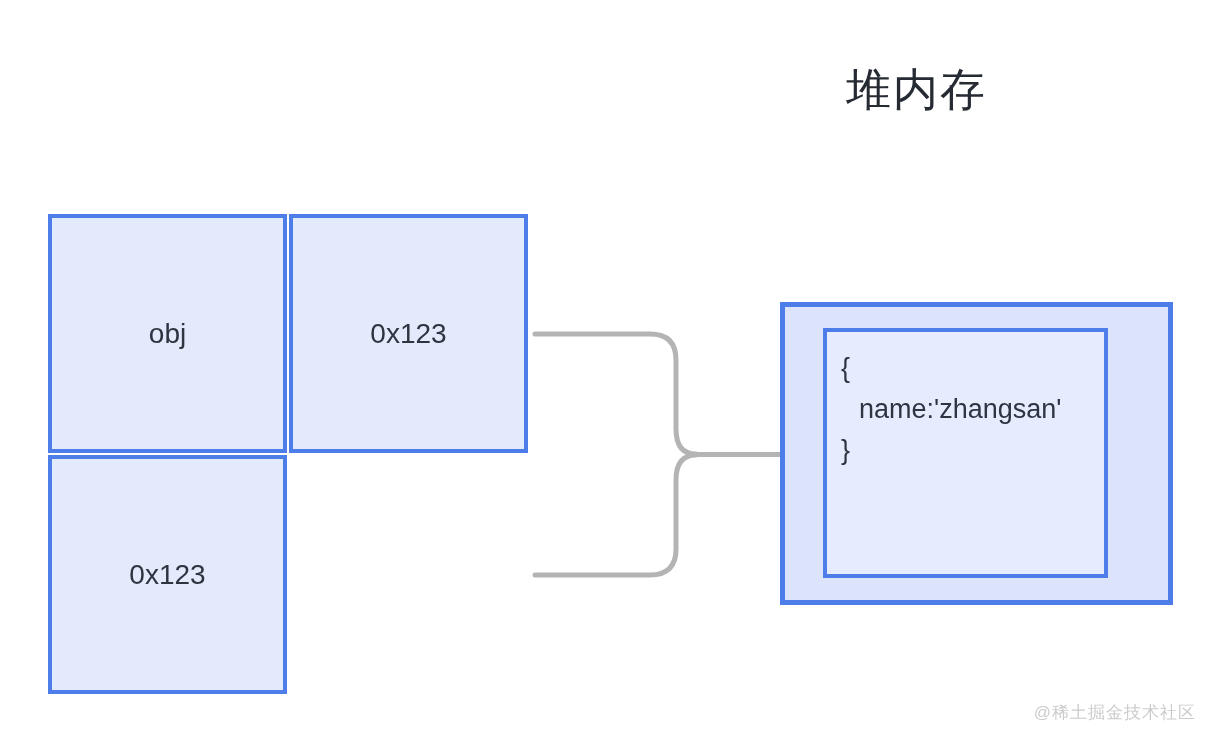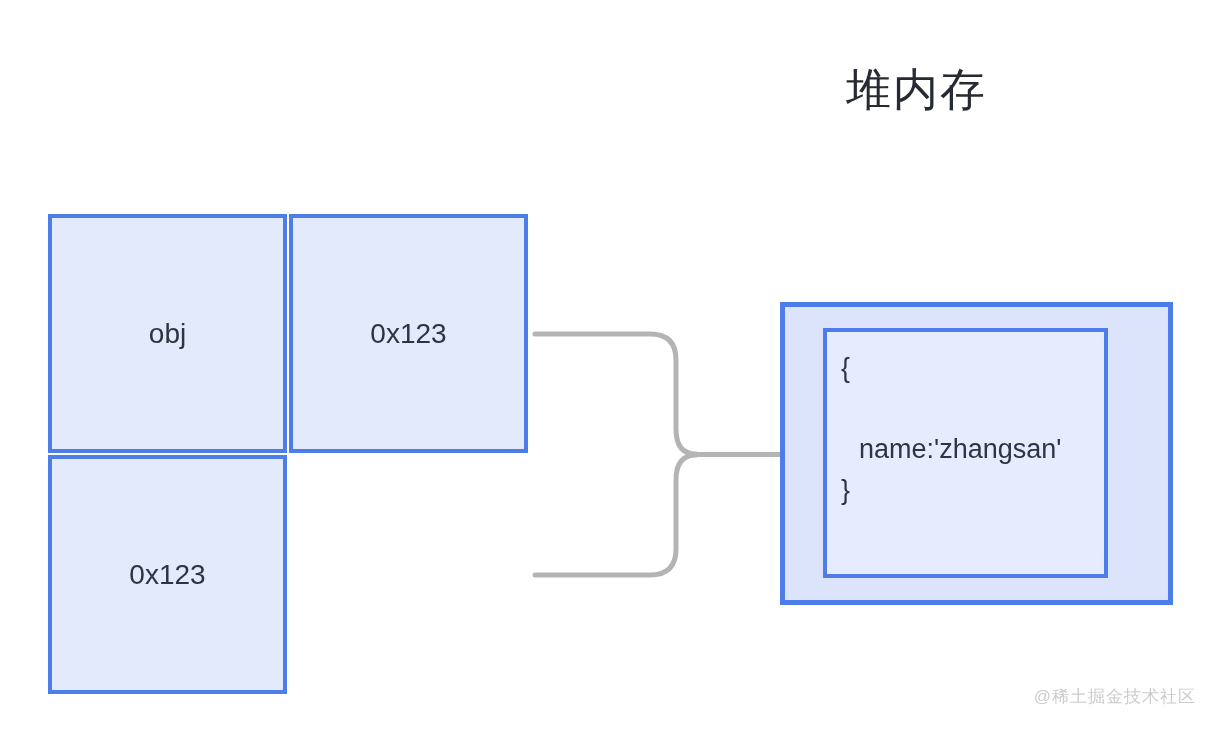--- a/index.html
+++ b/index.html
@@ -72,25 +72,25 @@
     background: #e6ecfd;
     border: 4px solid #4d7de9;
     padding: 16px 0 0 14px;
   }
   .obj-line {
     font-size: 27px;
     line-height: 41px;
     color: #2e3542;
     white-space: pre;
   }
-  .obj-line.indent { padding-left: 18px; margin-top: 40px; }
+  .obj-line.indent { padding-left: 18px; }
 
   .watermark {
     position: absolute;
-    right: 24px; bottom: 36px;
+    right: 24px; bottom: 20px;
     font-size: 17px;
     color: #cccccc;
     letter-spacing: 1px;
   }
 </style>
 </head>
 <body>
 
 <div class="canvas">
 

